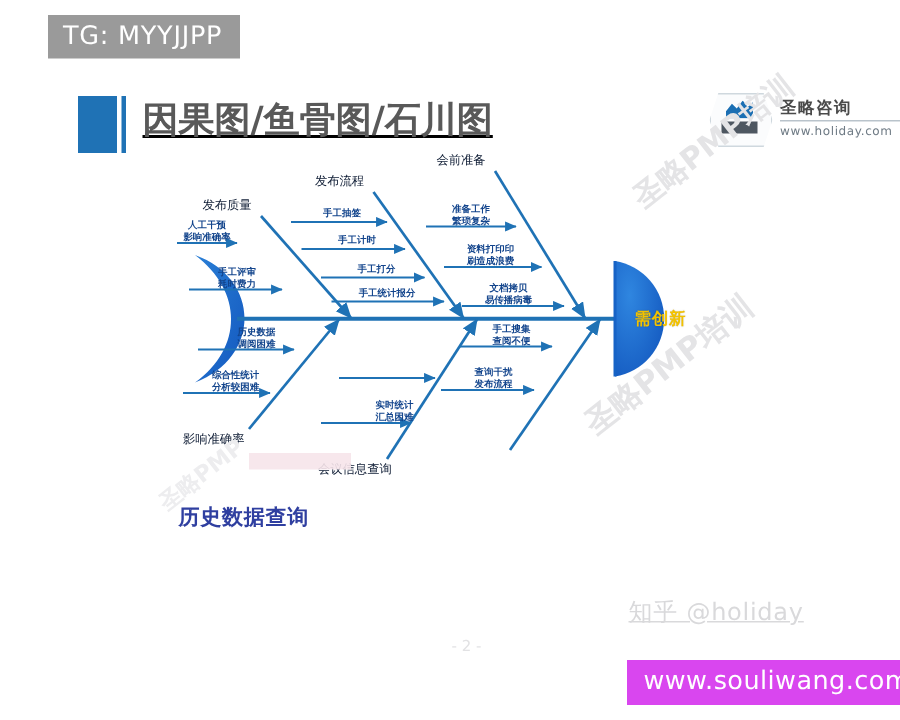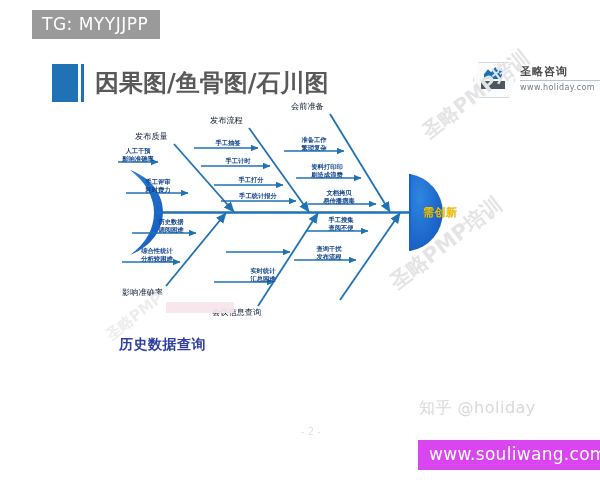--- a/index.html
+++ b/index.html
@@ -19,21 +19,21 @@
   #tg-banner{
     position:absolute;left:14px;top:10px;
     background:#9a9a9a;color:#ffffff;
     font-size:17px;line-height:26px;
     padding:1px 12px 2px 10px;
     letter-spacing:0.5px;
     white-space:nowrap;
   }
 
   
-  #title-row{position:absolute;left:34px;top:64px;height:38px;display:flex;align-items:center;}
+  #title-row{position:absolute;left:34px;top:64px;height:38px;display:flex;align-items:flex-start;text-decoration:underline;}
   #title-square{width:26px;height:38px;background:#1f72b5;}
   #title-bar1{width:3px;height:38px;background:#ffffff;}
   #title-bar2{width:3px;height:38px;background:#1f72b5;}
   #title-bar3{width:2px;height:38px;background:#ffffff;}
   #title-text{
     margin-left:9px;font-size:24px;font-weight:bold;color:#595959;
     white-space:nowrap;letter-spacing:0px;
   }
 
   
@@ -86,21 +86,21 @@
     color:#2b2b2b;font-size:14.5px;letter-spacing:.2px;white-space:nowrap;
   }
 
   
   .wm{position:absolute;color:#e4e4e6;font-weight:bold;pointer-events:none;}
   #wm-diag1{left:383px;top:268px;font-size:21px;transform:rotate(-38deg);transform-origin:left bottom;white-space:nowrap;}
   #wm-diag2{left:415px;top:118px;font-size:20px;transform:rotate(-38deg);transform-origin:left bottom;white-space:nowrap;}
   #wm-diag3{left:96px;top:326px;font-size:15px;transform:rotate(-38deg);transform-origin:left bottom;white-space:nowrap;color:#ededef;}
   #wm-zhihu{
     position:absolute;left:401px;top:398px;
-    color:#d9d9db;font-size:16px;white-space:nowrap;letter-spacing:.5px;
+    color:#d9d9db;font-size:16px;white-space:nowrap;letter-spacing:.5px;text-decoration:underline;
   }
   #page-num{
     position:absolute;left:283px;top:426px;
     color:#e2e2e4;font-size:10px;white-space:nowrap;
   }
   #site-banner{
     position:absolute;left:400px;top:440px;
     background:#d946ef;color:#ffffff;font-size:17px;line-height:27px;
     padding:1px 11px 2px 11px;white-space:nowrap;letter-spacing:.3px;
   }

